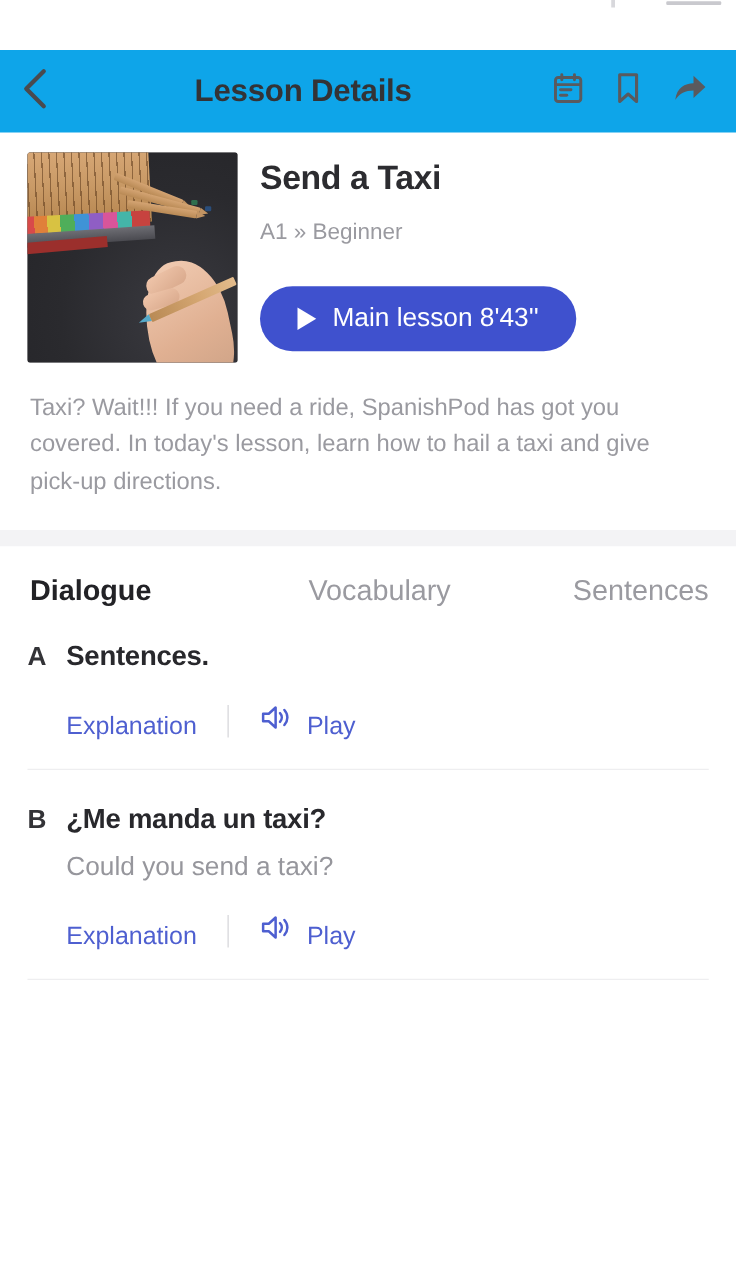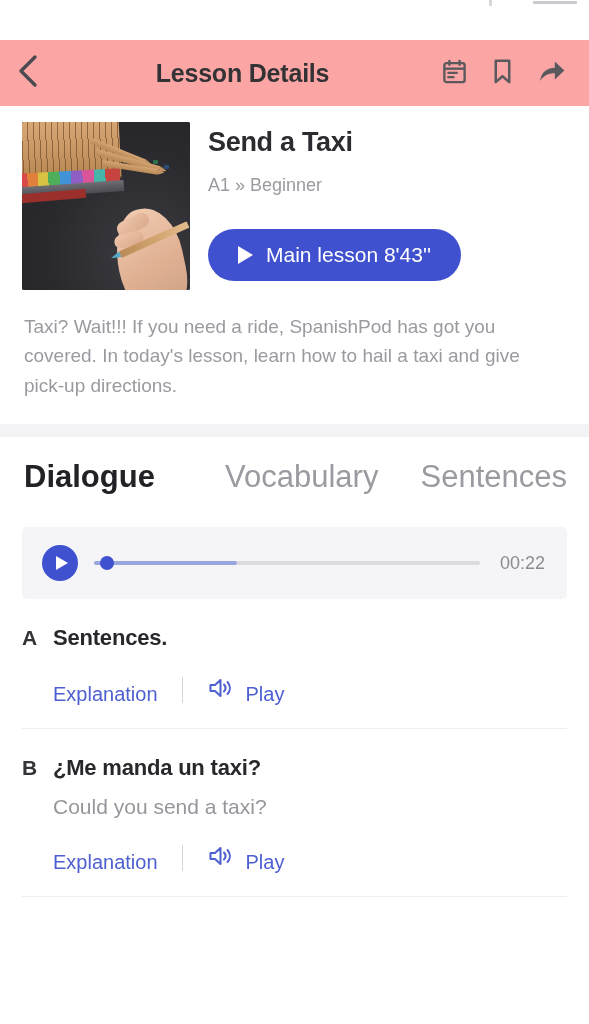--- a/index.html
+++ b/index.html
@@ -40,21 +40,21 @@
     background: #c9c9ce;
     border-radius: 1px;
   }
 
   
   .header {
     height: 66px;
     display: flex;
     align-items: center;
     padding: 0 22px 0 10px;
-    background: #fca5a5;
+    background: #0ea5e9;
   }
   .back-btn {
     width: 34px; height: 34px;
     display: flex; align-items: center; justify-content: center;
     flex: 0 0 auto;
     cursor: pointer;
   }
   .header-title {
     flex: 1 1 auto;
     text-align: center;
@@ -246,21 +246,21 @@
   }
 
   
   .tabs {
     display: flex;
     align-items: center;
     padding: 22px 22px 0 24px;
     gap: 0;
   }
   .tab {
-    font-size: 31px;
+    font-size: 23px;
     color: #9a9aa0;
     cursor: pointer;
     white-space: nowrap;
   }
   .tab.active { color: #222226; font-weight: bold; }
   .tab.t1 { flex: 0 0 auto; }
   .tab.t2 { flex: 1 1 auto; text-align: center; padding-left: 28px; }
   .tab.t3 { flex: 0 0 auto; }
 
   
@@ -476,33 +476,20 @@
   <div class="description">Taxi? Wait!!! If you need a ride, SpanishPod has got you covered. In today's lesson, learn how to hail a taxi and give pick-up directions.</div>
 
   <div class="section-gap"></div>
 
   <div class="tabs">
     <div class="tab t1 active">Dialogue</div>
     <div class="tab t2">Vocabulary</div>
     <div class="tab t3">Sentences</div>
   </div>
 
-  <div class="player-wrap">
-    <div class="player">
-      <div class="play-circle">
-        <span class="tri-sm"></span>
-      </div>
-      <div class="track">
-        <div class="track-bg"></div>
-        <div class="track-buffer" style="width: 37%;"></div>
-        <div class="track-thumb" style="left: calc(2% - 2px);"></div>
-      </div>
-      <div class="time">00:22</div>
-    </div>
-  </div>
 
   <div class="dialogue">
 
     <div class="drow">
       <div class="dline">
         <span class="speaker">A</span>
         <span class="dtarget">Sentences.</span>
       </div>
       <div class="dactions">
         <span class="link">Explanation</span>

